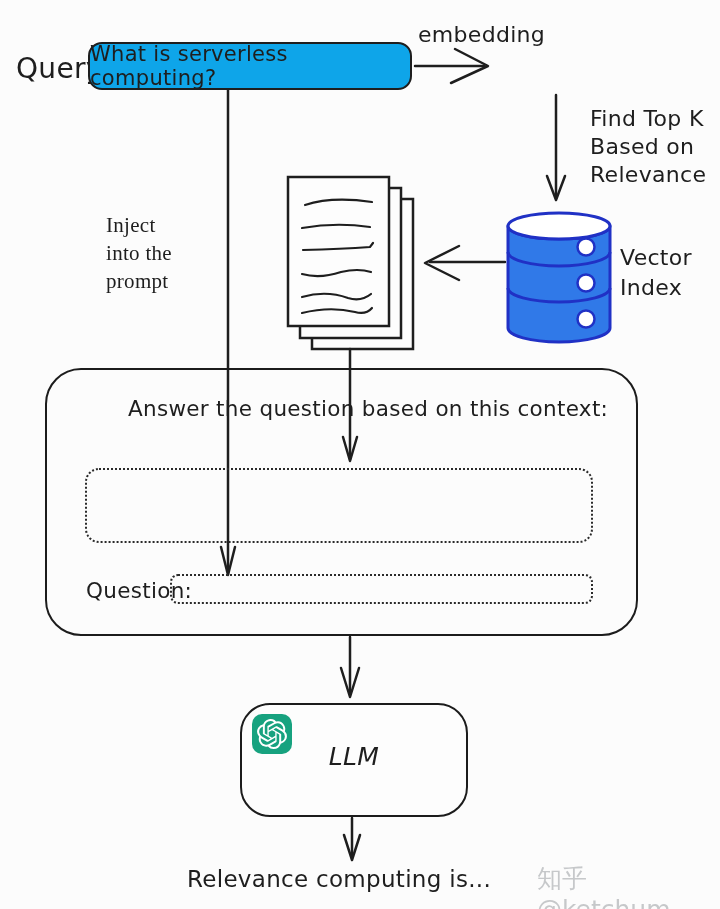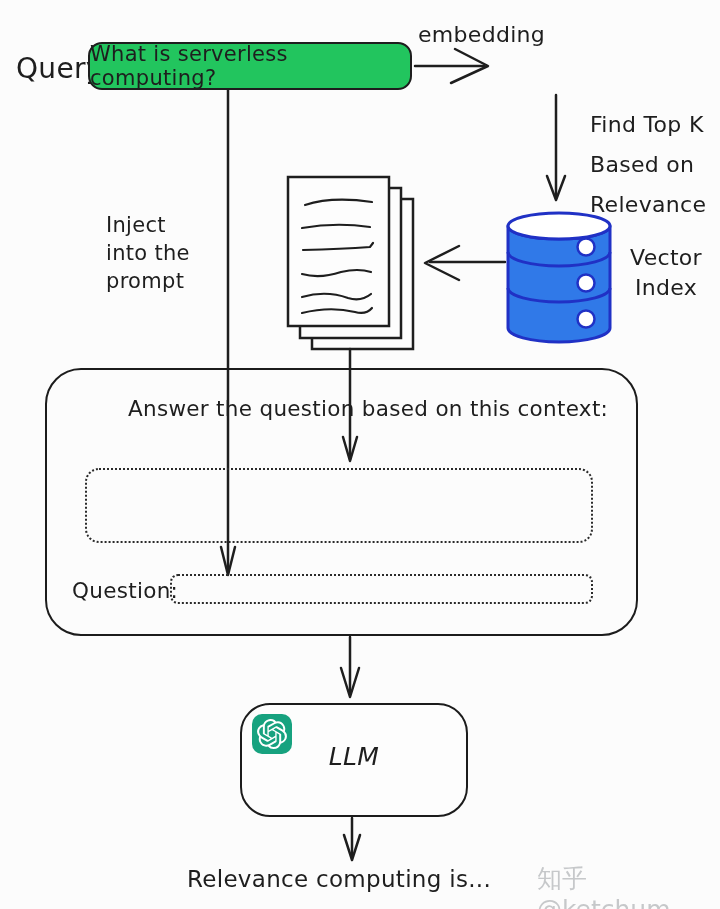--- a/index.html
+++ b/index.html
@@ -7,21 +7,21 @@
     position:relative;width:720px;height:909px;background:#fcfcfc;overflow:hidden;
     font-family:"DejaVu Sans","Liberation Sans",sans-serif;color:#1e1e1e;
   }
   .abs{position:absolute;}
   .txt{white-space:pre-line;}
   .hand{letter-spacing:.3px;}
   svg.layer{position:absolute;left:0;top:0;width:720px;height:909px;}
   .stroke{stroke:#1e1e1e;stroke-width:2.5;fill:none;stroke-linecap:round;stroke-linejoin:round;}
   .query-box{
     left:88px;top:42px;width:324px;height:48px;border:2.5px solid #1e1e1e;border-radius:14px;
-    background:#22c55e;display:flex;align-items:center;justify-content:center;
+    background:#0ea5e9;display:flex;align-items:center;justify-content:center;
     font-size:21px;box-sizing:border-box;
   }
   .big-box{
     left:45px;top:368px;width:593px;height:268px;border:2.5px solid #1c1c1c;border-radius:36px;
     box-sizing:border-box;background:transparent;
   }
   .dotted{
     border:2.5px dotted #2a2a2a;box-sizing:border-box;background:transparent;
   }
   .ctx-box{left:85px;top:468px;width:508px;height:75px;border-radius:14px;}
@@ -108,38 +108,38 @@
 
   <div class="abs hand" style="left:16px;top:52px;font-size:28px;">Query</div>
 
   <div class="abs query-box hand">
     <span>What is serverless computing?</span>
   </div>
 
   <div class="abs hand" style="left:418px;top:22px;font-size:22px;">embedding</div>
 
 
-  <div class="abs txt hand" style="left:590px;top:105px;font-size:22px;line-height:40px;">Find Top K
+  <div class="abs txt hand" style="left:590px;top:105px;font-size:22px;line-height:28px;">Find Top K
 Based on
 Relevance</div>
 
-  <div class="abs txt hand" style="left:620px;top:243px;width:92px;text-align:center;font-size:22px;line-height:30px;">Vector
+  <div class="abs txt hand" style="left:620px;top:243px;width:92px;font-size:22px;line-height:30px;">Vector
 Index</div>
 
-  <div class="abs txt hand" style="left:106px;top:211px;font-size:21px;line-height:28px;">Inject
+  <div class="abs txt hand" style="left:106px;top:211px;font-size:21px;line-height:28px;font-family:Liberation Serif, serif;">Inject
 into the
 prompt</div>
 
   <div class="abs big-box"></div>
 
   <div class="abs hand" style="left:80px;top:396px;font-size:21.5px;margin-left:48px;">Answer the question based on this context:</div>
 
   <div class="abs dotted ctx-box"></div>
 
-  <div class="abs hand" style="left:72px;top:578px;font-size:21.5px;">Question:</div>
+  <div class="abs hand" style="left:86px;top:578px;font-size:21.5px;">Question:</div>
 
   <div class="abs dotted q-box"></div>
 
   <div class="abs llm-box"></div>
 
   <div class="abs openai-badge" style="background:#17a27f;">
     <svg width="30" height="30" viewBox="0 0 24 24">
       <path fill="#ffffff" d="M22.2819 9.8211a5.9847 5.9847 0 0 0-.5157-4.9108 6.0462 6.0462 0 0 0-6.5098-2.9A6.0651 6.0651 0 0 0 4.9807 4.1818a5.9847 5.9847 0 0 0-3.9977 2.9 6.0462 6.0462 0 0 0 .7427 7.0966 5.98 5.98 0 0 0 .511 4.9107 6.051 6.051 0 0 0 6.5146 2.9001A5.9847 5.9847 0 0 0 13.2599 24a6.0557 6.0557 0 0 0 5.7718-4.2058 5.9894 5.9894 0 0 0 3.9977-2.9001 6.0557 6.0557 0 0 0-.7475-7.073zM13.2599 22.4301a4.4755 4.4755 0 0 1-2.8764-1.0408l.1419-.0804 4.7783-2.7582a.7948.7948 0 0 0 .3927-.6813v-6.7369l2.02 1.1686a.071.071 0 0 1 .038.0615v5.5826a4.504 4.504 0 0 1-4.4945 4.4849zm-9.6607-4.1254a4.4708 4.4708 0 0 1-.5346-3.0137l.142.0852 4.783 2.7582a.7712.7712 0 0 0 .7806 0l5.8428-3.3685v2.3324a.0804.0804 0 0 1-.0332.0615L9.74 19.9502a4.4992 4.4992 0 0 1-6.1408-1.6455zM2.3408 7.8956a4.485 4.485 0 0 1 2.3655-1.9728V11.6a.7664.7664 0 0 0 .3879.6765l5.8144 3.3543-2.0201 1.1685a.0757.0757 0 0 1-.071 0l-4.8303-2.7865A4.504 4.504 0 0 1 2.3408 7.8956zm16.5963 3.8558L13.1038 8.364 15.1192 7.2a.0757.0757 0 0 1 .071 0l4.8303 2.7913a4.4944 4.4944 0 0 1-.6765 8.1042v-5.6772a.79.79 0 0 0-.4069-.6669zm2.0107-3.0231l-.142-.0852-4.7735-2.7818a.7759.7759 0 0 0-.7854 0L9.409 9.2297V6.8974a.0662.0662 0 0 1 .0284-.0615l4.8303-2.7866a4.4992 4.4992 0 0 1 6.6802 4.66zM8.3065 12.863l-2.02-1.1638a.0804.0804 0 0 1-.038-.0567V6.0742a4.4992 4.4992 0 0 1 7.3757-3.4537l-.142.0805L8.704 5.459a.7948.7948 0 0 0-.3927.6813zm1.0976-2.3654l2.602-1.4998 2.6069 1.4998v2.9994l-2.5974 1.4997-2.6067-1.4997z"></path>
     </svg>
   </div>

